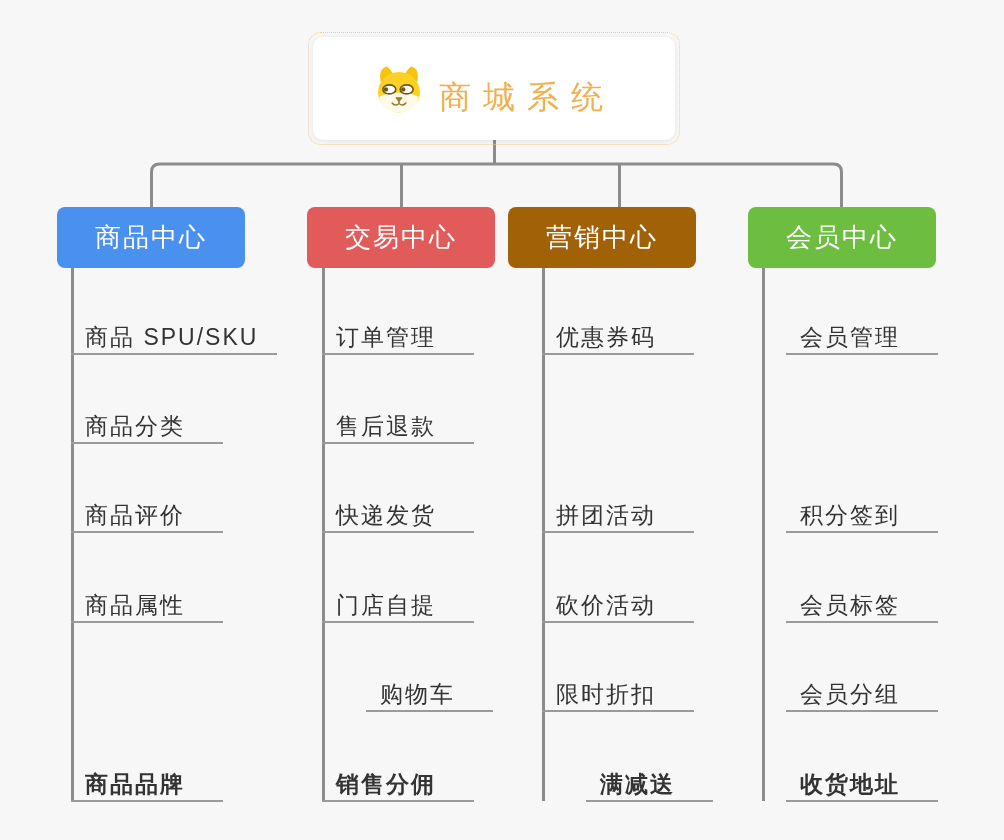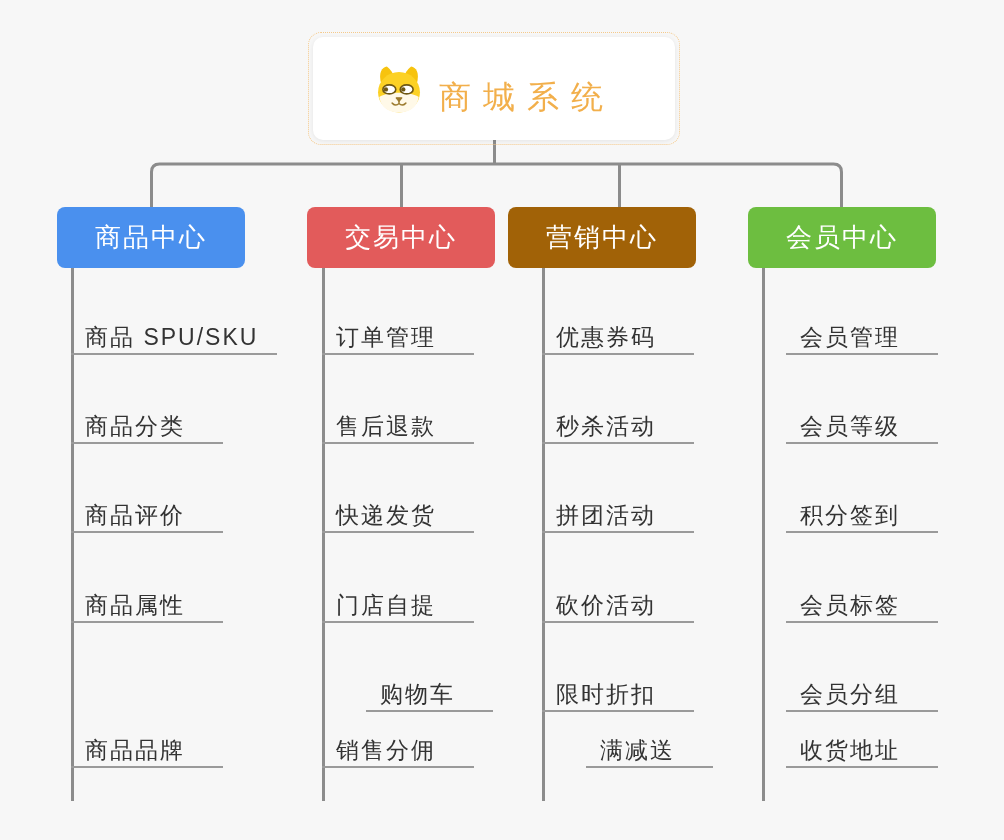--- a/index.html
+++ b/index.html
@@ -58,21 +58,21 @@
   .leaf{
     position:absolute;height:40px;width:152px;box-sizing:border-box;
     border-bottom:2px solid #9A9A9A;
     padding-left:14px;padding-bottom:4px;
     display:flex;align-items:flex-end;
     font-size:23px;letter-spacing:2px;color:#333333;
     white-space:nowrap;z-index:2;line-height:1;
   }
   .c0{left:71px;} .c1{left:322px;} .c2{left:542px;} .c3{left:762px;margin-left:24px;}
   .r0{top:315px;} .r1{top:404px;} .r2{top:493px;}
-  .r3{top:583px;} .r4{top:672px;} .r5{top:728px;}
+  .r3{top:583px;} .r4{top:672px;} .r5{top:762px;font-weight:bold;}
   .wide{width:206px;}
   .narrow{width:127px;margin-left:44px;}
 </style>
 </head>
 <body>
 
 <div class="canvas">
 
   <svg class="connectors" width="1004" height="840">
     <g stroke="#8C8C8C" stroke-width="3" fill="none">
@@ -124,26 +124,24 @@
   <div class="leaf c0 r5">商品品牌</div>
 
   <div class="leaf c1 r0">订单管理</div>
   <div class="leaf c1 r1">售后退款</div>
   <div class="leaf c1 r2">快递发货</div>
   <div class="leaf c1 r3">门店自提</div>
   <div class="leaf c1 r4 narrow">购物车</div>
   <div class="leaf c1 r5">销售分佣</div>
 
   <div class="leaf c2 r0">优惠券码</div>
-  <div class="leaf c2 r1">秒杀活动</div>
   <div class="leaf c2 r2">拼团活动</div>
   <div class="leaf c2 r3">砍价活动</div>
   <div class="leaf c2 r4">限时折扣</div>
   <div class="leaf c2 r5 narrow">满减送</div>
 
   <div class="leaf c3 r0">会员管理</div>
-  <div class="leaf c3 r1">会员等级</div>
   <div class="leaf c3 r2">积分签到</div>
   <div class="leaf c3 r3">会员标签</div>
   <div class="leaf c3 r4">会员分组</div>
   <div class="leaf c3 r5">收货地址</div>
 
 </div>
 
 </body></html>

